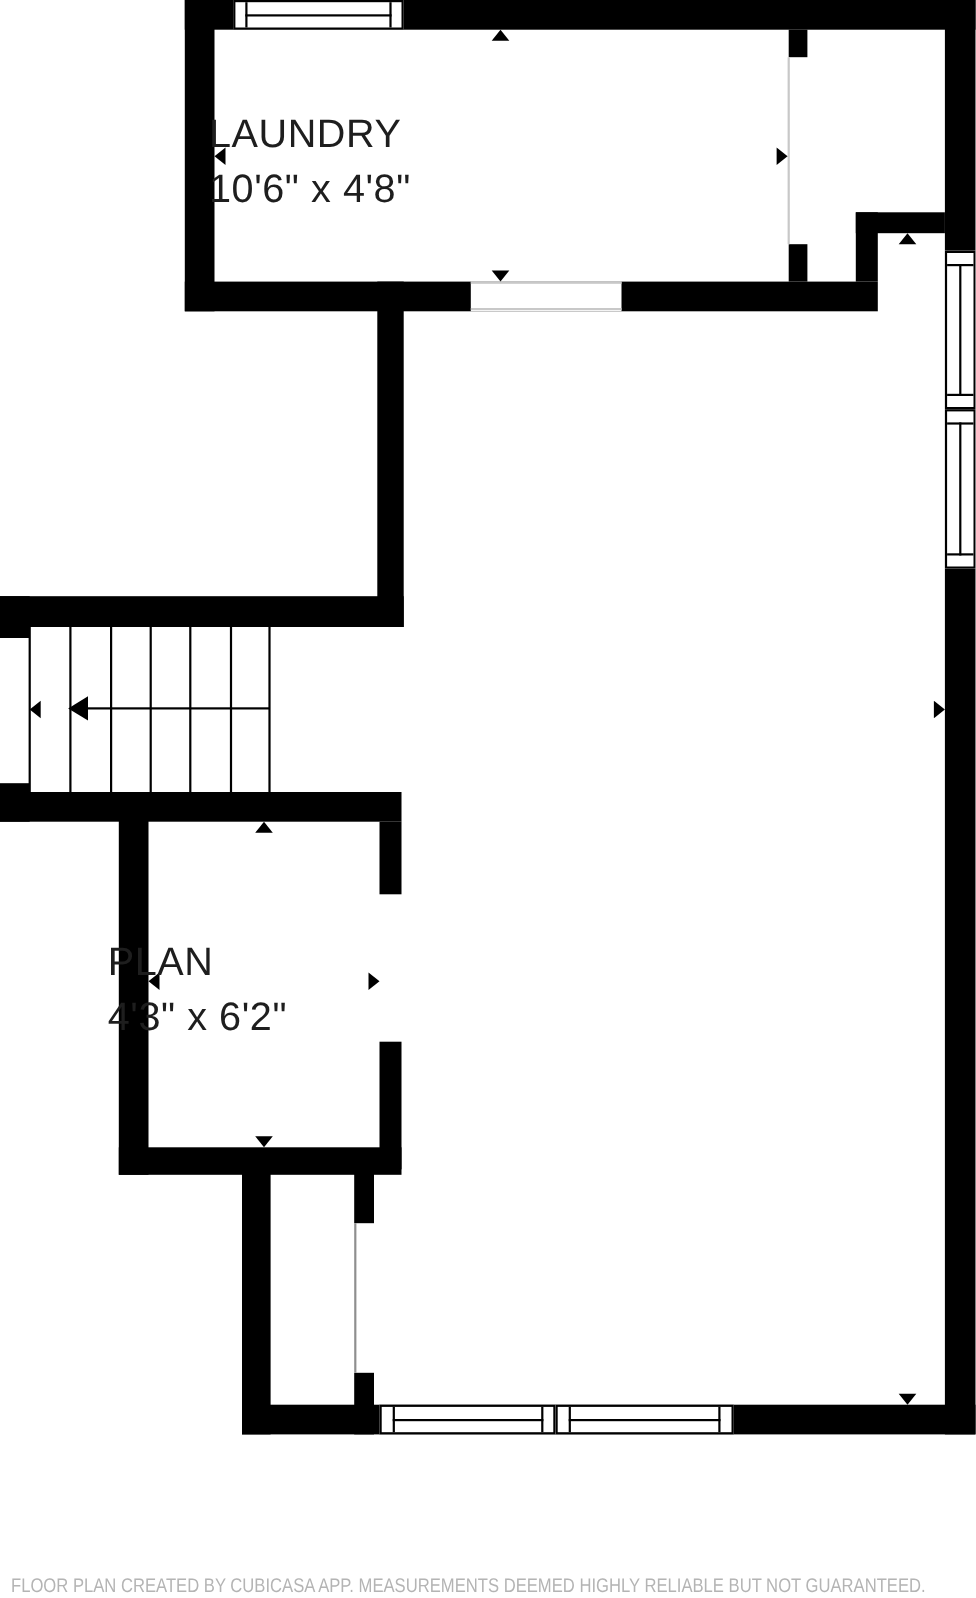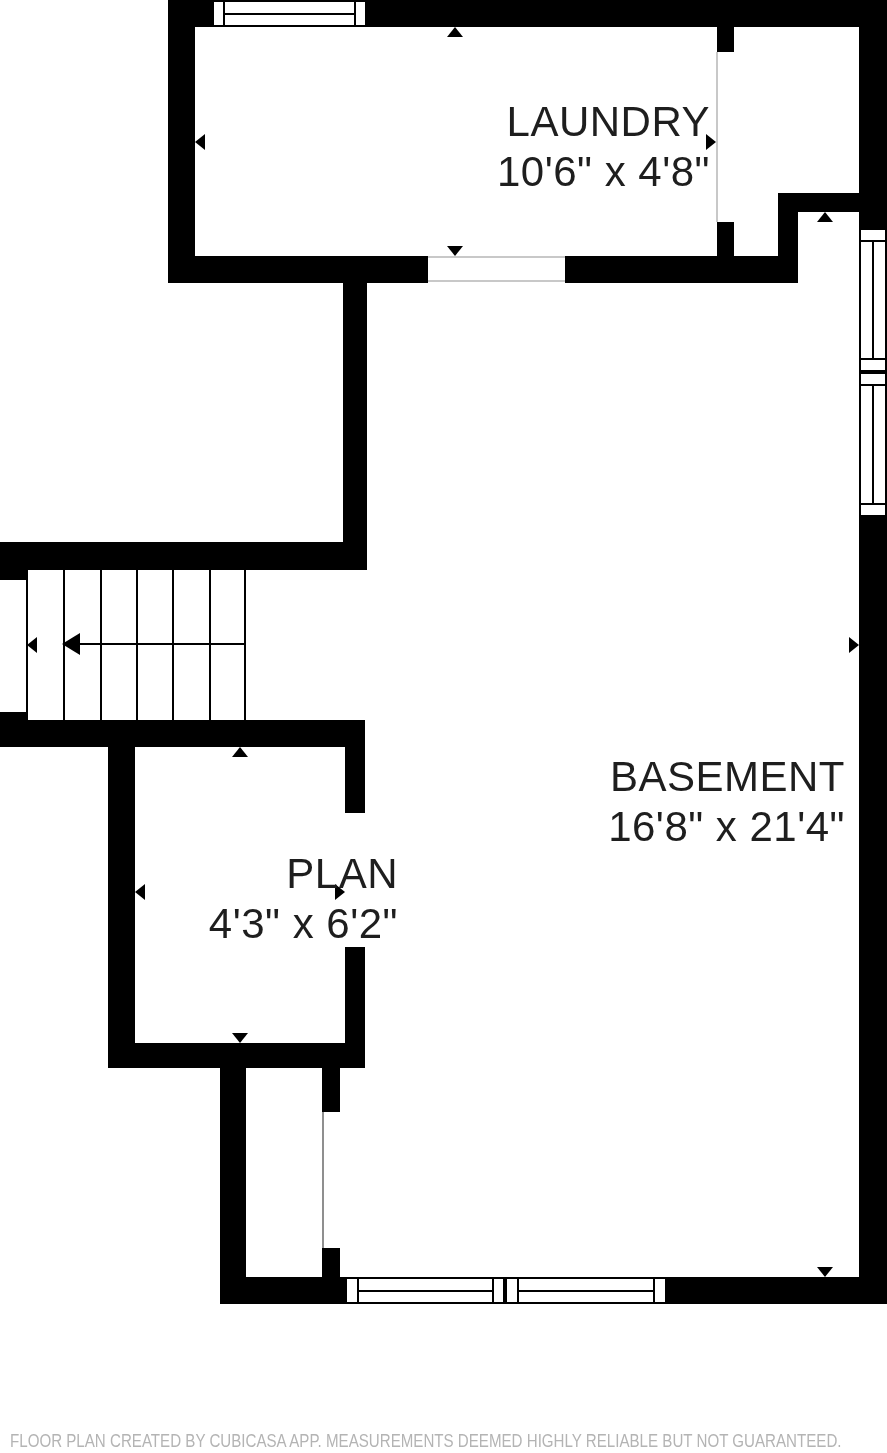--- a/index.html
+++ b/index.html
@@ -11,21 +11,21 @@
   .hair{position:absolute;background:var(--door-line,#c8c8c8);}
   .doorgap{position:absolute;background:#fff;}
   .tread{position:absolute;background:var(--wall,#000);width:2px;height:150px;top:570px;}
   .dirline{position:absolute;background:var(--wall,#000);}
   .tri{position:absolute;width:0;height:0;}
   .tri.up{border-left:8px solid transparent;border-right:8px solid transparent;border-bottom:10px solid var(--wall,#000);}
   .tri.down{border-left:8px solid transparent;border-right:8px solid transparent;border-top:10px solid var(--wall,#000);}
   .tri.left{border-top:8px solid transparent;border-bottom:8px solid transparent;border-right:10px solid var(--wall,#000);}
   .tri.right{border-top:8px solid transparent;border-bottom:8px solid transparent;border-left:10px solid var(--wall,#000);}
   .tri.stairhead{border-top:11px solid transparent;border-bottom:11px solid transparent;border-right:18px solid var(--wall,#000);}
-  .room-label{position:absolute;text-align:right;color:var(--room-text,#1e1e1e);font-size:42px;line-height:50px;letter-spacing:.5px;white-space:nowrap;}
+  .room-label{position:absolute;text-align:left;color:var(--room-text,#1e1e1e);font-size:36px;line-height:50px;letter-spacing:.5px;white-space:nowrap;}
   .footer{position:absolute;left:10px;top:1431px;color:var(--disclaimer-text,#b4b4b4);font-size:18px;letter-spacing:0;transform:scaleX(.84);transform-origin:left center;white-space:nowrap;}
 </style>
 </head>
 <body>
 
 <div id="plan">
 
   <div class="w" style="left:168px;top:0;width:719px;height:27px;"></div>
   <div class="w" style="left:168px;top:0;width:27px;height:283px;"></div>
   <div class="w" style="left:168px;top:256px;width:630px;height:27px;"></div>
@@ -107,24 +107,20 @@
 
   <div class="tri up" style="left:232px;top:747px;"></div>
   <div class="tri down" style="left:232px;top:1033px;"></div>
   <div class="tri left" style="left:135px;top:884px;"></div>
   <div class="tri right" style="left:335px;top:884px;"></div>
 
   <div class="room-label" style="left:190px;top:97px;width:520px;">
     <div>LAUNDRY</div>
     <div>10'6" x 4'8"</div>
   </div>
-  <div class="room-label" style="left:345px;top:752px;width:500px;">
-    <div>BASEMENT</div>
-    <div>16'8" x 21'4"</div>
-  </div>
   <div class="room-label" style="left:98px;top:849px;width:300px;">
     <div>PLAN</div>
     <div>4'3" x 6'2"</div>
   </div>
 
   <div class="footer">FLOOR PLAN CREATED BY CUBICASA APP. MEASUREMENTS DEEMED HIGHLY RELIABLE BUT NOT GUARANTEED.</div>
 
 </div>
 
 </body></html>

